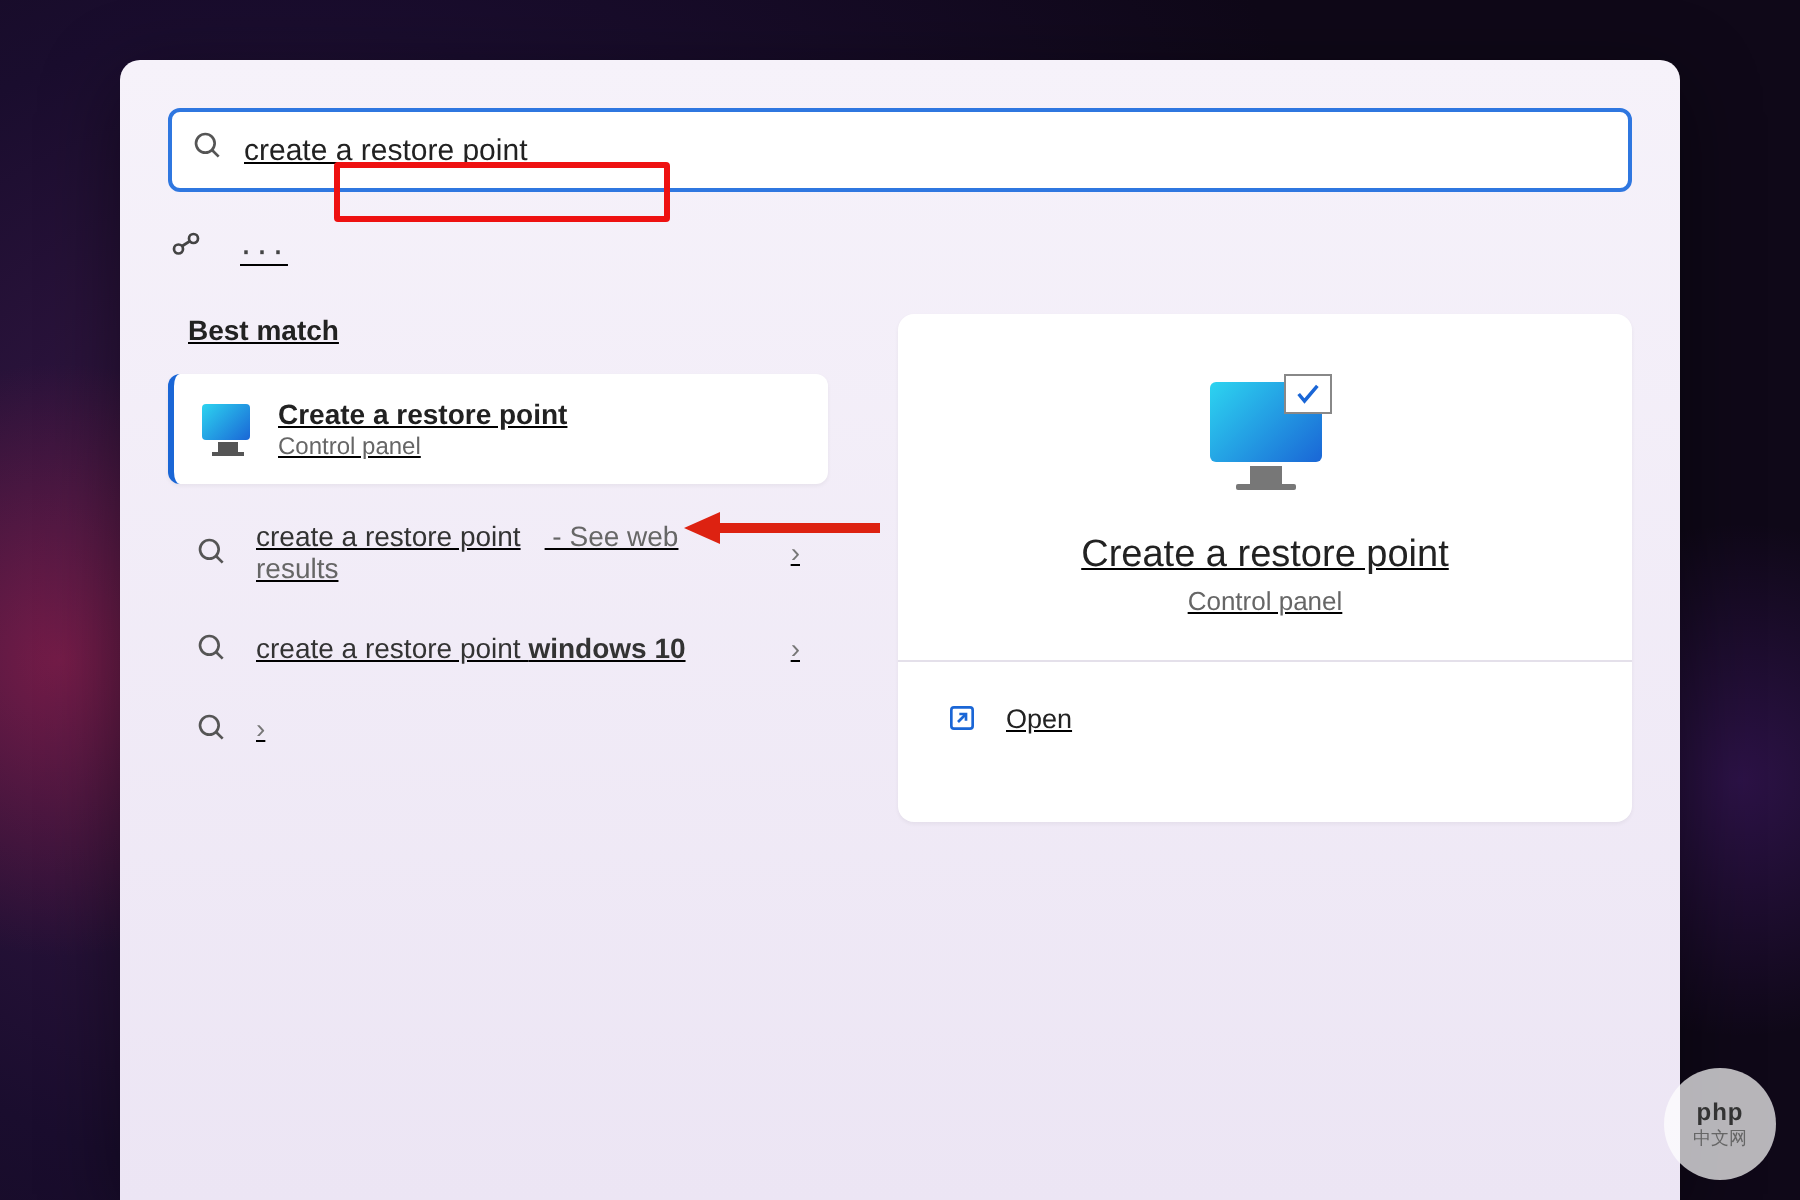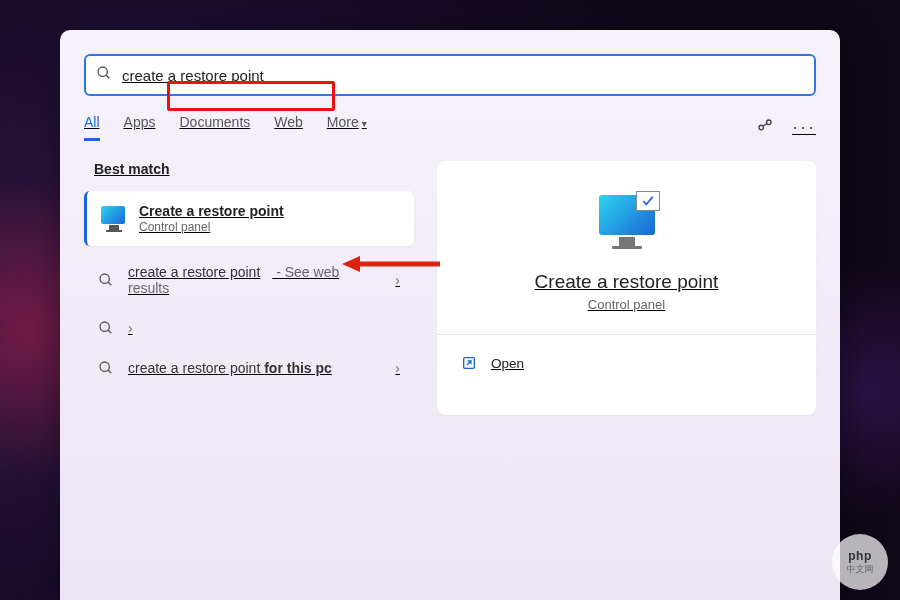--- a/index.html
+++ b/index.html
@@ -35,21 +35,21 @@
   }
   .tabs-row{
     margin:18px 24px 0 24px; display:flex; align-items:center; justify-content:space-between;
   }
   .tabs{display:flex; gap:24px; font-size:14px; color:#555;}
   .tab{padding-bottom:8px; cursor:pointer;}
   .tab.active{color:#1a66d6; border-bottom:3px solid #1a66d6; font-weight:500;}
   .tab .chev{font-size:10px; margin-left:3px;}
   .tabs-actions{display:flex; gap:18px; align-items:center; color:#444;}
   .tabs-actions .icon{cursor:pointer;}
-  .content{display:flex; gap:23px; margin:20px 24px 0 24px;}
+  .content{display:flex; gap:35px; margin:20px 24px 0 24px;}
   .left-col{width:330px;}
   .right-col{flex:1; background:#fff; border-radius:8px; padding:26px 22px 40px 22px; box-shadow:0 1px 2px rgba(0,0,0,.05);}
   .section-label{font-size:14px; font-weight:600; color:#222; margin:0 0 14px 10px;}
   .best-match{
     background:#fff; border-radius:6px; padding:12px 14px;
     border-left:3px solid #1a66d6; display:flex; gap:12px; align-items:center;
     box-shadow:0 1px 2px rgba(0,0,0,.05); position:relative;
   }
   .monitor-icon{width:26px;height:26px;position:relative;flex-shrink:0;}
   .monitor-icon .screen{width:24px;height:18px;background:linear-gradient(135deg,#2dd4f0,#1a66d6);border-radius:2px;}
@@ -99,29 +99,20 @@
       <svg viewBox="0 0 24 24">
           <circle cx="10" cy="10" r="7"></circle>
           <line x1="20" y1="20" x2="15" y2="15"></line>
         </svg>
     </span>
     <input class="search-input" value="create a restore point" placeholder="" style="">
   </div>
   <div class="highlight-box"></div>
 
   <div class="tabs-row">
-    <div class="tabs">
-      <div class="tab active">All</div>
-      <div class="tab">Apps</div>
-      <div class="tab">Documents</div>
-      <div class="tab">Web</div>
-      <div class="tab">
-        <span>More</span><span class="chev">▾</span>
-      </div>
-    </div>
     <div class="tabs-actions">
       <span class="icon">
         <svg width="18" height="18" viewBox="0 0 24 24" fill="none" stroke="#444" stroke-width="1.8">
             <circle cx="7" cy="14" r="3"></circle>
             <circle cx="17" cy="7" r="3"></circle>
             <path d="M9.5 12 15 8.5"></path>
           </svg>
       </span>
       <span class="icon" style="font-size:18px;letter-spacing:2px;">···</span>
     </div>
@@ -151,28 +142,28 @@
                 <line x1="20" y1="20" x2="15" y2="15"></line>
               </svg></span>
           <span class="txt"><span>create a restore point</span><span class="light"> - See web results</span></span>
           <span class="chevron">›</span>
         </div>
         <div class="web-item">
           <span class="gl"><svg viewBox="0 0 24 24">
                 <circle cx="10" cy="10" r="7"></circle>
                 <line x1="20" y1="20" x2="15" y2="15"></line>
               </svg></span>
+          <span class="txt"><span>create a restore point </span><b>windows 10</b></span>
           <span class="chevron">›</span>
         </div>
         <div class="web-item">
           <span class="gl"><svg viewBox="0 0 24 24">
                 <circle cx="10" cy="10" r="7"></circle>
                 <line x1="20" y1="20" x2="15" y2="15"></line>
               </svg></span>
-          <span class="txt"><span>create a restore point </span><b>for this pc</b></span>
           <span class="chevron">›</span>
         </div>
       </div>
     </div>
 
     <div class="right-col">
       <div class="preview-icon">
         <div class="screen"></div>
           <div class="stand"></div>
           <div class="base"></div>

